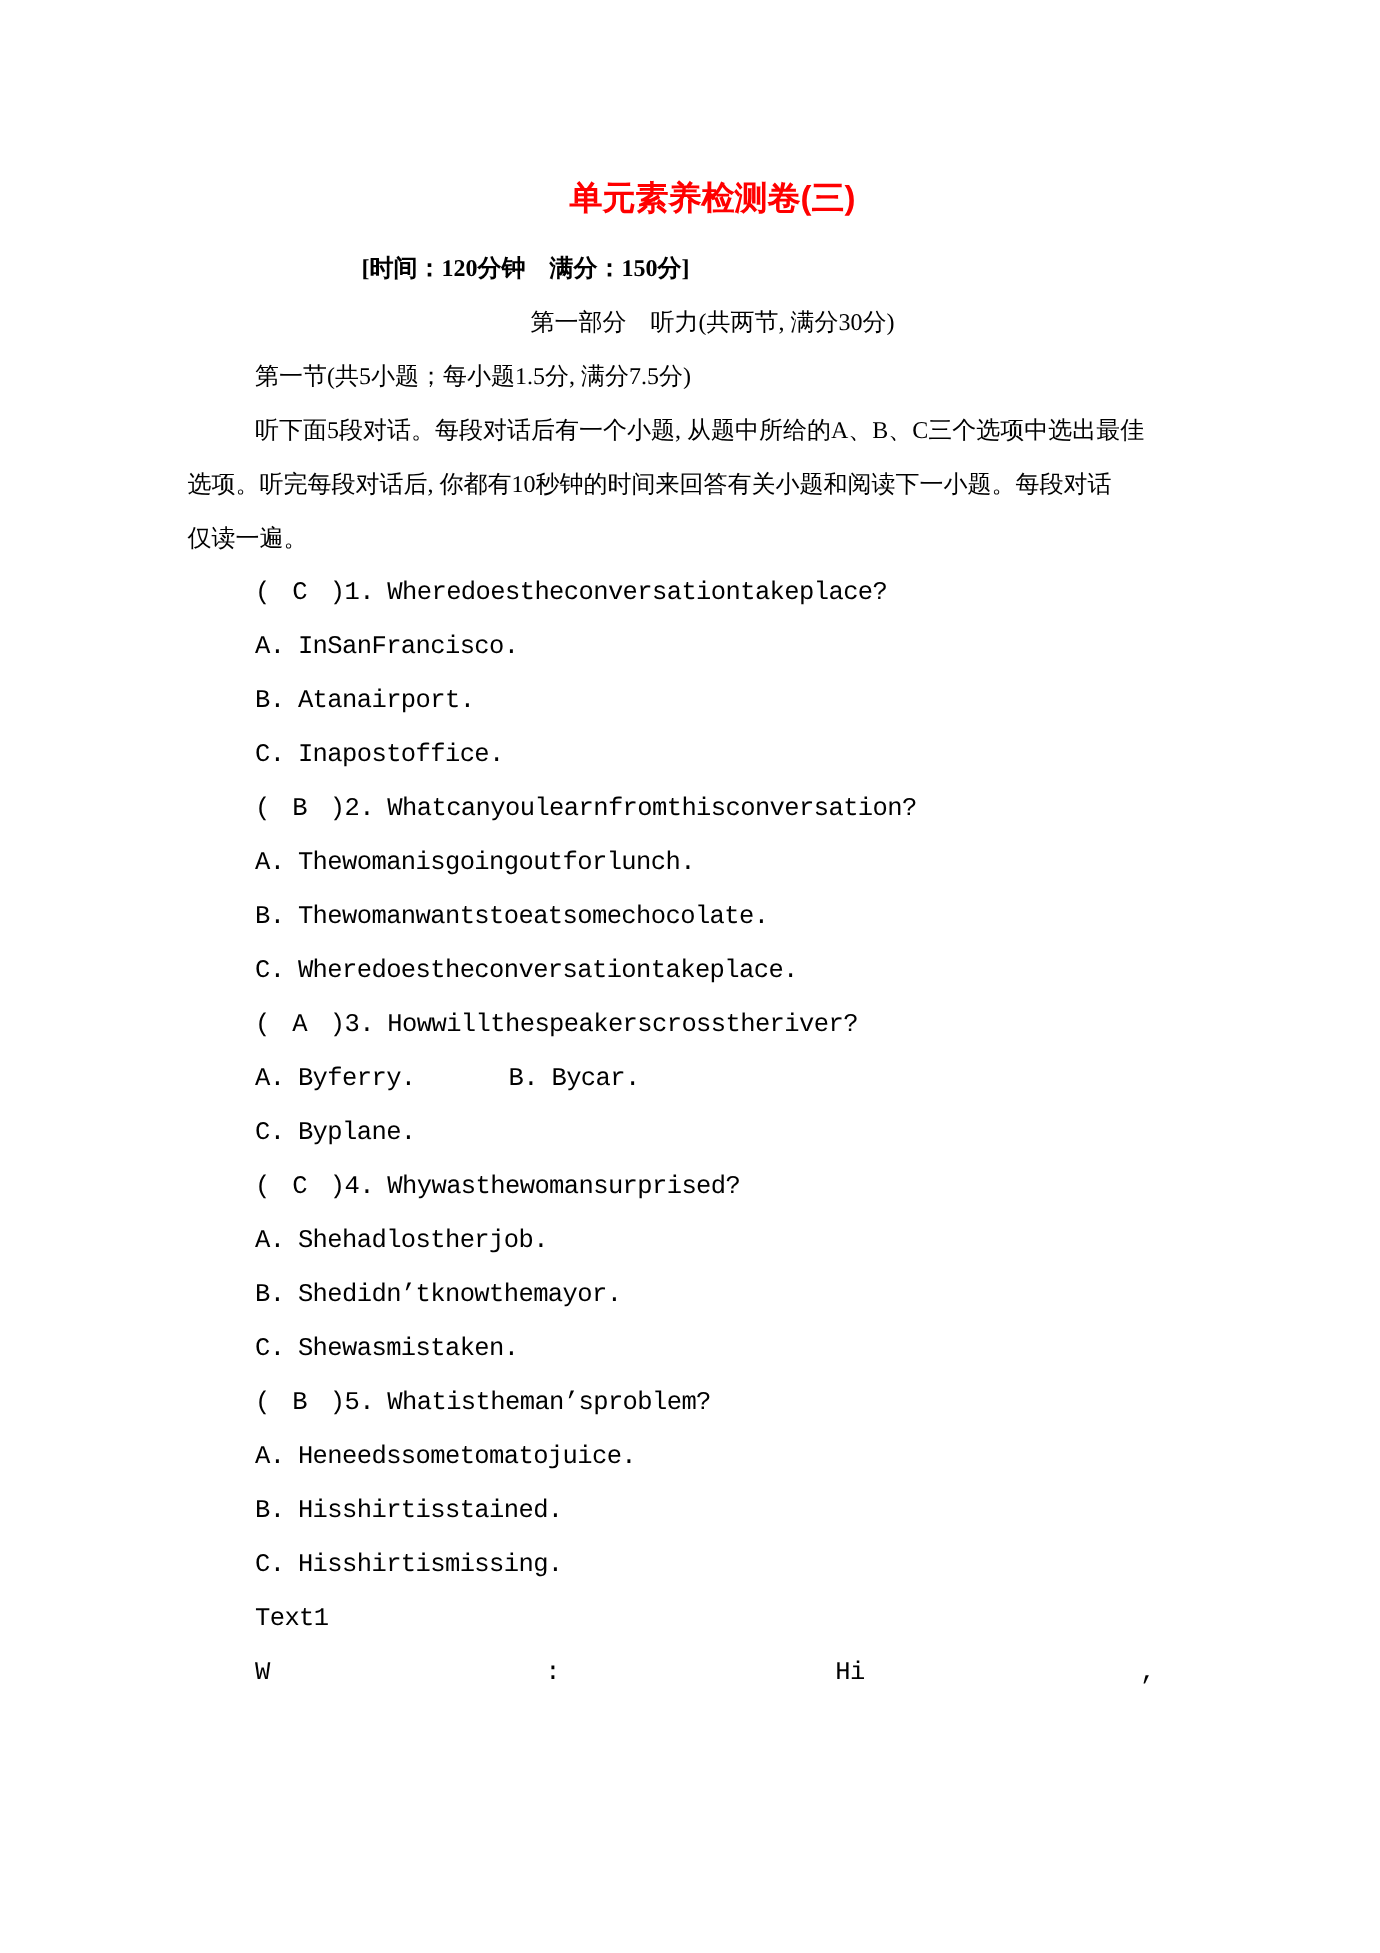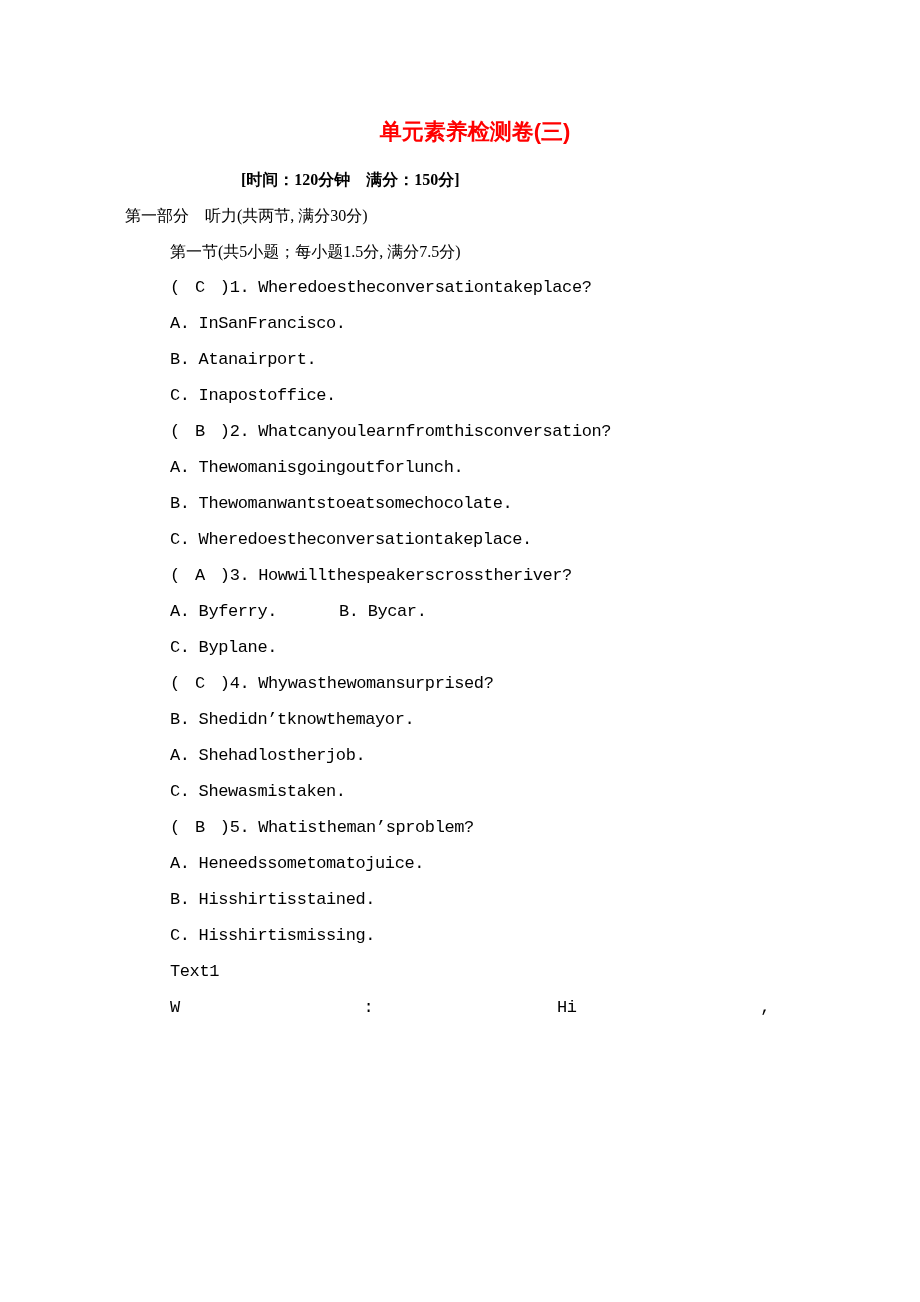--- a/index.html
+++ b/index.html
@@ -37,21 +37,21 @@
   }
   .mono {
     font-family: "Liberation Mono", monospace;
     font-size: 17px;
     letter-spacing: -0.4px;
   }
   .meta {
     font-weight: bold;
     margin-left: 116px;
   }
-  .center { text-align: left; }
+  .center { text-align: center; }
   .indent { padding-left: 45px; }
   .ml { margin-left: 45px; }
   .answer {
     display: inline-block;
     min-width: 40px;
     text-align: center;
   }
   .qnum { margin-right: 9px; }
   .olabel { margin-right: 9px; }
   .opt-second { margin-left: 62px; }
@@ -67,20 +67,25 @@
 <div class="page">
 
   <h1 class="title">单元素养检测卷(三)</h1>
 
   <p class="line cn meta">[时间：120分钟　满分：150分]</p>
 
   <p class="line cn center">第一部分　听力(共两节, 满分30分)</p>
 
   <p class="line cn indent">第一节(共5小题；每小题1.5分, 满分7.5分)</p>
 
+  <div>
+    <p class="line cn indent">听下面5段对话。每段对话后有一个小题, 从题中所给的A、B、C三个选项中选出最佳</p>
+    <p class="line cn">选项。听完每段对话后, 你都有10秒钟的时间来回答有关小题和阅读下一小题。每段对话</p>
+    <p class="line cn">仅读一遍。</p>
+  </div>
 
   <div class="question">
     <p class="line mono ml"><span class="paren">(</span><span class="answer">C</span><span class="paren">)</span><span class="qnum">1.</span><span>Wheredoestheconversationtakeplace?</span></p>
     <p class="line mono ml"><span class="olabel">A.</span><span>InSanFrancisco.</span></p>
     <p class="line mono ml"><span class="olabel">B.</span><span>Atanairport.</span></p>
     <p class="line mono ml"><span class="olabel">C.</span><span>Inapostoffice.</span></p>
   </div>
 
   <div class="question">
     <p class="line mono ml"><span class="paren">(</span><span class="answer">B</span><span class="paren">)</span><span class="qnum">2.</span><span>Whatcanyoulearnfromthisconversation?</span></p>
@@ -90,22 +95,22 @@
   </div>
 
   <div class="question">
     <p class="line mono ml"><span class="paren">(</span><span class="answer">A</span><span class="paren">)</span><span class="qnum">3.</span><span>Howwillthespeakerscrosstheriver?</span></p>
     <p class="line mono ml"><span class="olabel">A.</span><span>Byferry.</span><span class="olabel opt-second">B.</span><span>Bycar.</span></p>
     <p class="line mono ml"><span class="olabel">C.</span><span>Byplane.</span></p>
   </div>
 
   <div class="question">
     <p class="line mono ml"><span class="paren">(</span><span class="answer">C</span><span class="paren">)</span><span class="qnum">4.</span><span>Whywasthewomansurprised?</span></p>
+    <p class="line mono ml"><span class="olabel">A.</span><span>Shehadlostherjob.</span></p>
     <p class="line mono ml"><span class="olabel">B.</span><span>Shedidn’tknowthemayor.</span></p>
-    <p class="line mono ml"><span class="olabel">A.</span><span>Shehadlostherjob.</span></p>
     <p class="line mono ml"><span class="olabel">C.</span><span>Shewasmistaken.</span></p>
   </div>
 
   <div class="question">
     <p class="line mono ml"><span class="paren">(</span><span class="answer">B</span><span class="paren">)</span><span class="qnum">5.</span><span>Whatistheman’sproblem?</span></p>
     <p class="line mono ml"><span class="olabel">A.</span><span>Heneedssometomatojuice.</span></p>
     <p class="line mono ml"><span class="olabel">B.</span><span>Hisshirtisstained.</span></p>
     <p class="line mono ml"><span class="olabel">C.</span><span>Hisshirtismissing.</span></p>
   </div>
 

